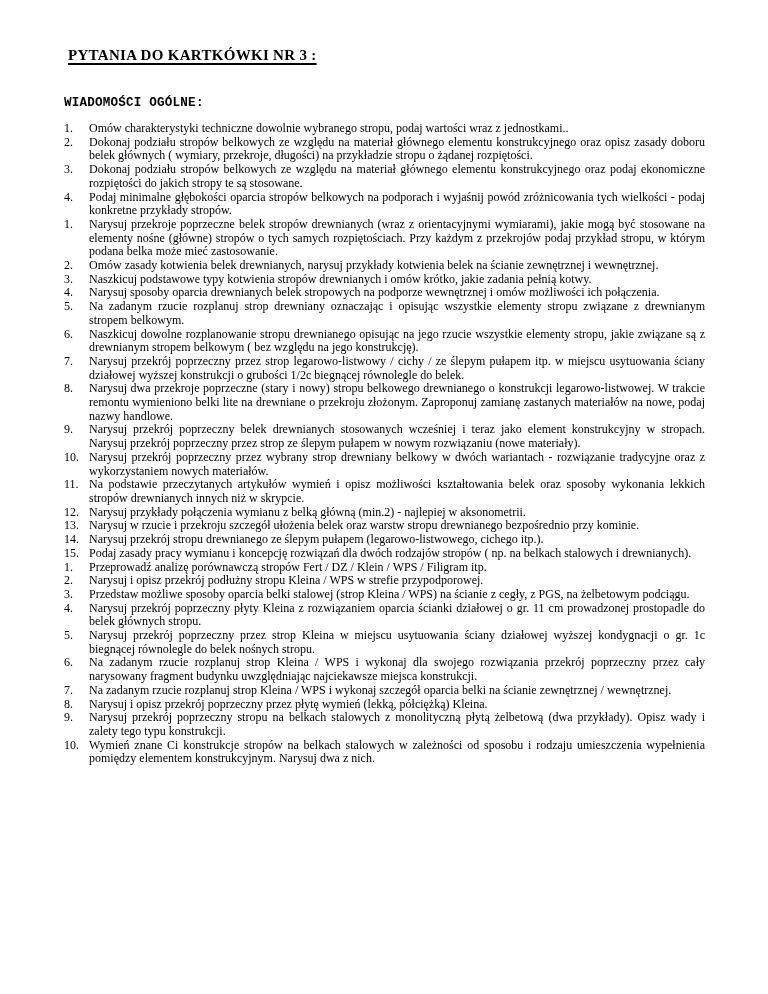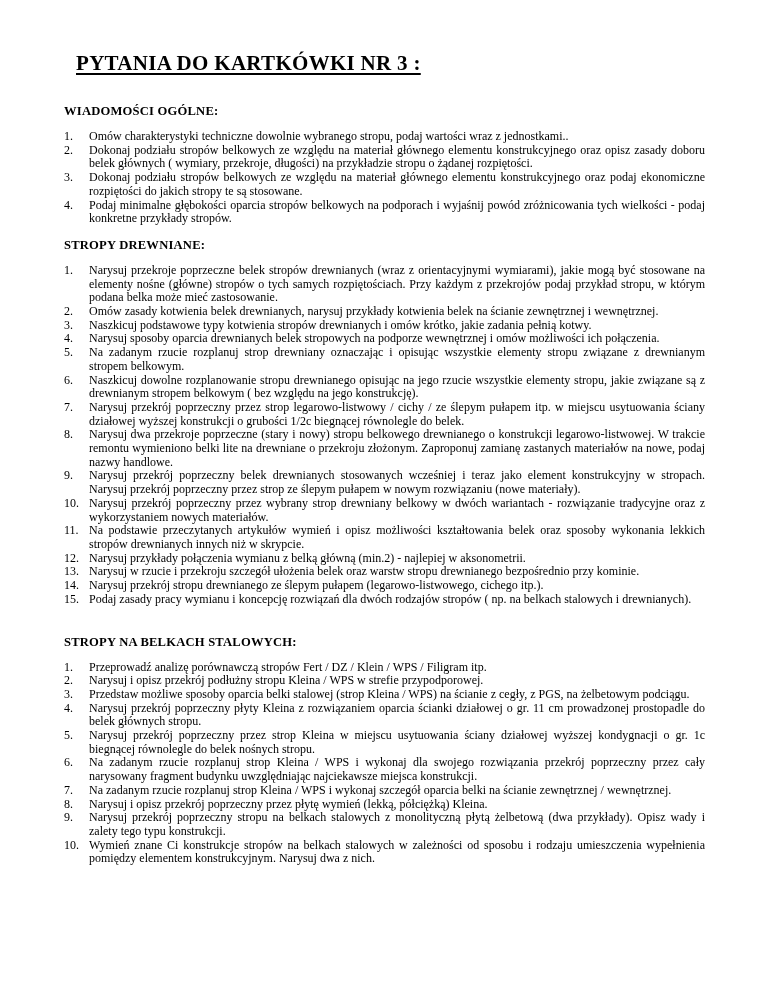--- a/index.html
+++ b/index.html
@@ -12,35 +12,36 @@
     width: 768px;
     height: 994px;
     box-sizing: border-box;
     background: #ffffff;
     color: #000000;
     padding: 40px 63px 0 64px;
     overflow: hidden;
     font-family: "Liberation Serif", serif;
   }
   h1.doc-title {
-    margin: 12px;
-    font-size: 21px;
+    margin: 4px;
+    font-size: 15px;
     line-height: 22px;
     font-weight: bold;
     letter-spacing: 0.3px;
     text-decoration: underline;
     text-decoration-thickness: 2px;
     text-underline-offset: 3px;
   }
   section.qsection h2 {
     margin: 0 0 12px 0;
     font-size: 12.6px;
     line-height: 14px;
     font-weight: bold;
     letter-spacing: 0.2px;
+    font-family: Liberation Mono, monospace;
   }
   section.s0 h2 { margin-top: 30px; }
   section.s1 h2 { margin-top: 12px; }
   section.s2 h2 { margin-top: 28px; }
   ol.qlist {
     margin: 0;
     padding: 0;
     list-style: none;
     counter-reset: q;
     font-size: 12px;
@@ -70,41 +71,39 @@
       <section class="qsection s0">
         <h2>WIADOMOŚCI OGÓLNE:</h2>
         <ol class="qlist">
           <li>Omów charakterystyki techniczne dowolnie wybranego stropu, podaj wartości wraz z jednostkami..</li>
           <li>Dokonaj podziału stropów belkowych ze względu na materiał głównego elementu konstrukcyjnego oraz opisz zasady doboru belek głównych ( wymiary, przekroje, długości) na przykładzie stropu o żądanej rozpiętości.</li>
           <li>Dokonaj podziału stropów belkowych ze względu na materiał głównego elementu konstrukcyjnego oraz podaj ekonomiczne rozpiętości do jakich stropy te są stosowane.</li>
           <li>Podaj minimalne głębokości oparcia stropów belkowych na podporach i wyjaśnij powód zróżnicowania tych wielkości - podaj konkretne przykłady stropów.</li>
         </ol>
       </section>
       <section class="qsection s1">
-        <h2>STROPY DREWNIANE:</h2>
         <ol class="qlist">
           <li>Narysuj przekroje poprzeczne belek stropów drewnianych (wraz z orientacyjnymi wymiarami), jakie mogą być stosowane na elementy nośne (główne) stropów o tych samych rozpiętościach. Przy każdym z przekrojów podaj przykład stropu, w którym podana belka może mieć zastosowanie.</li>
           <li>Omów zasady kotwienia belek drewnianych, narysuj przykłady kotwienia belek na ścianie zewnętrznej i wewnętrznej.</li>
           <li>Naszkicuj podstawowe typy kotwienia stropów drewnianych i omów krótko, jakie zadania pełnią kotwy.</li>
           <li>Narysuj sposoby oparcia drewnianych belek stropowych na podporze wewnętrznej i omów możliwości ich połączenia.</li>
           <li>Na zadanym rzucie rozplanuj strop drewniany oznaczając i opisując wszystkie elementy stropu związane z drewnianym stropem belkowym.</li>
           <li>Naszkicuj dowolne rozplanowanie stropu drewnianego opisując na jego rzucie wszystkie elementy stropu, jakie związane są z drewnianym stropem belkowym ( bez względu na jego konstrukcję).</li>
           <li>Narysuj przekrój poprzeczny przez strop legarowo-listwowy / cichy / ze ślepym pułapem itp. w miejscu usytuowania ściany działowej wyższej konstrukcji o grubości 1/2c biegnącej równolegle do belek.</li>
           <li>Narysuj dwa przekroje poprzeczne (stary i nowy) stropu belkowego drewnianego o konstrukcji legarowo-listwowej. W trakcie remontu wymieniono belki lite na drewniane o przekroju złożonym. Zaproponuj zamianę zastanych materiałów na nowe, podaj nazwy handlowe.</li>
           <li>Narysuj przekrój poprzeczny belek drewnianych stosowanych wcześniej i teraz jako element konstrukcyjny w stropach. Narysuj przekrój poprzeczny przez strop ze ślepym pułapem w nowym rozwiązaniu (nowe materiały).</li>
           <li>Narysuj przekrój poprzeczny przez wybrany strop drewniany belkowy w dwóch wariantach - rozwiązanie tradycyjne oraz z wykorzystaniem nowych materiałów.</li>
           <li>Na podstawie przeczytanych artykułów wymień i opisz możliwości kształtowania belek oraz sposoby wykonania lekkich stropów drewnianych innych niż w skrypcie.</li>
           <li>Narysuj przykłady połączenia wymianu z belką główną (min.2) - najlepiej w aksonometrii.</li>
           <li>Narysuj w rzucie i przekroju szczegół ułożenia belek oraz warstw stropu drewnianego bezpośrednio przy kominie.</li>
           <li>Narysuj przekrój stropu drewnianego ze ślepym pułapem (legarowo-listwowego, cichego itp.).</li>
           <li>Podaj zasady pracy wymianu i koncepcję rozwiązań dla dwóch rodzajów stropów ( np. na belkach stalowych i drewnianych).</li>
         </ol>
       </section>
       <section class="qsection s2">
-        <h2>STROPY NA BELKACH STALOWYCH:</h2>
         <ol class="qlist">
           <li>Przeprowadź analizę porównawczą stropów Fert / DZ / Klein / WPS / Filigram itp.</li>
           <li>Narysuj i opisz przekrój podłużny stropu Kleina / WPS w strefie przypodporowej.</li>
           <li>Przedstaw możliwe sposoby oparcia belki stalowej (strop Kleina / WPS) na ścianie z cegły, z PGS, na żelbetowym podciągu.</li>
           <li>Narysuj przekrój poprzeczny płyty Kleina z rozwiązaniem oparcia ścianki działowej o gr. 11 cm prowadzonej prostopadle do belek głównych stropu.</li>
           <li>Narysuj przekrój poprzeczny przez strop Kleina w miejscu usytuowania ściany działowej wyższej kondygnacji o gr. 1c biegnącej równolegle do belek nośnych stropu.</li>
           <li>Na zadanym rzucie rozplanuj strop Kleina / WPS i wykonaj dla swojego rozwiązania przekrój poprzeczny przez cały narysowany fragment budynku uwzględniając najciekawsze miejsca konstrukcji.</li>
           <li>Na zadanym rzucie rozplanuj strop Kleina / WPS i wykonaj szczegół oparcia belki na ścianie zewnętrznej / wewnętrznej.</li>
           <li>Narysuj i opisz przekrój poprzeczny przez płytę wymień (lekką, półciężką) Kleina.</li>
           <li>Narysuj przekrój poprzeczny stropu na belkach stalowych z monolityczną płytą żelbetową (dwa przykłady). Opisz wady i zalety tego typu konstrukcji.</li>

